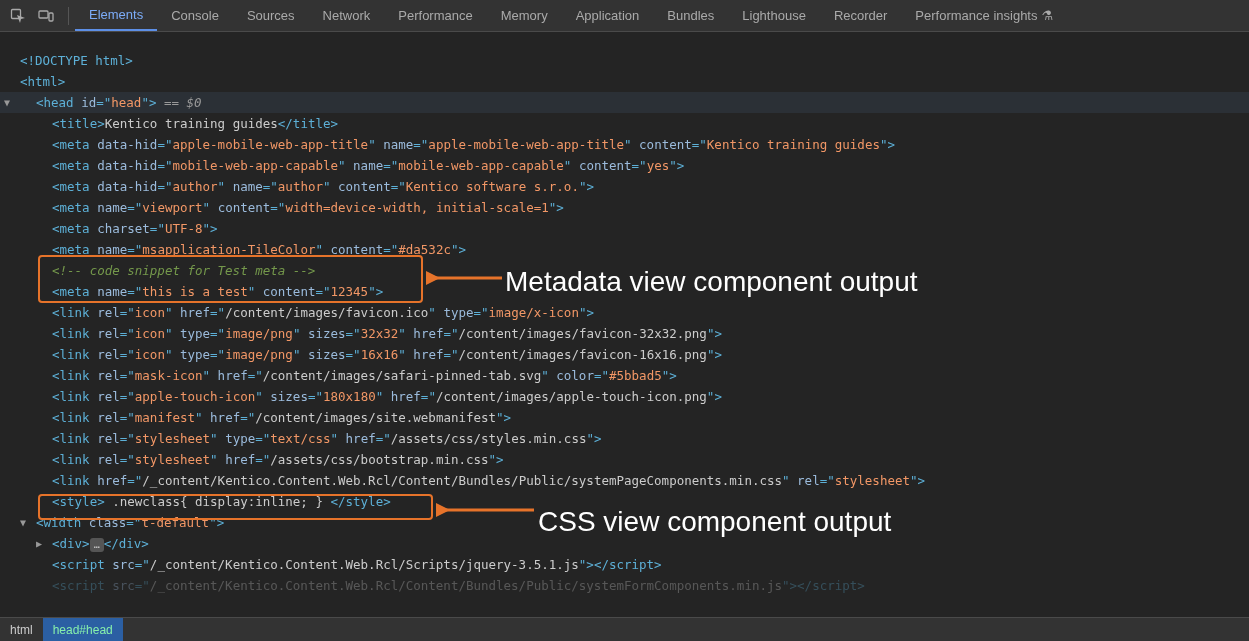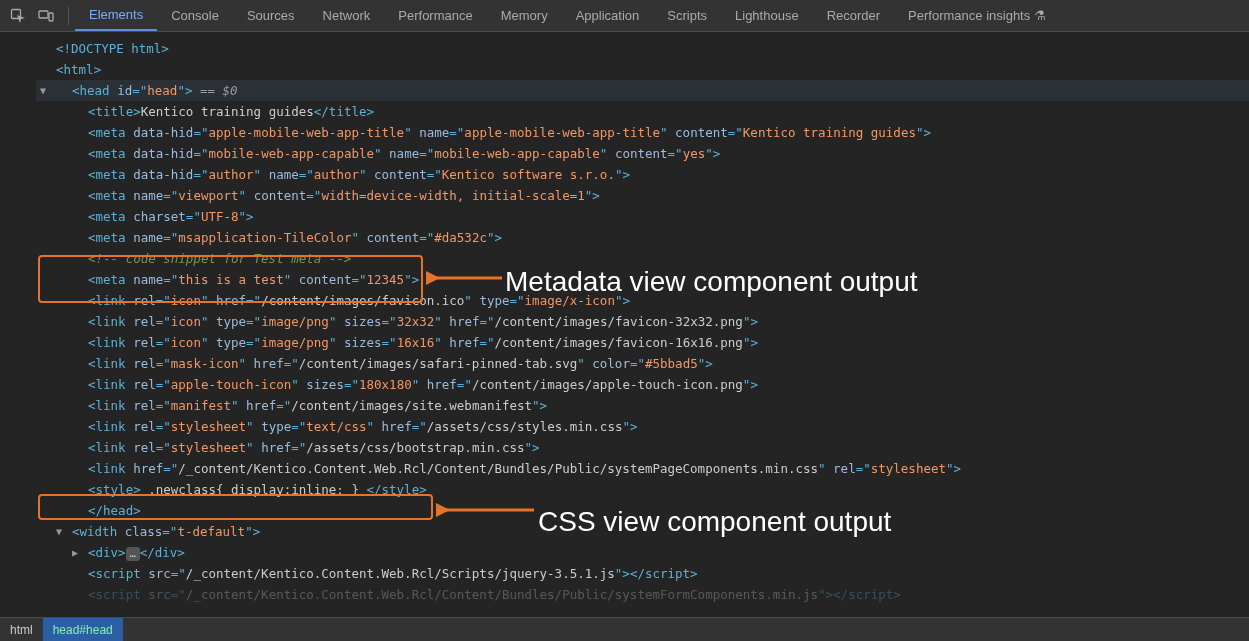--- a/index.html
+++ b/index.html
@@ -53,24 +53,23 @@
 }
 .tab.active {
   color: #7cacf8;
   border-bottom: 2px solid #5d8fe6;
 }
 .tab.lh { position: relative; }
 .beaker { margin-left: 4px; }
 .main {
   height: 580px;
   overflow: auto;
-  padding: 6px 0;
+  padding: 18px 0;
   font-size: 12.5px;
   line-height: 21px;
-  margin-left: 36px;
 }
 .code-line {
   white-space: pre;
   padding-left: 20px;
   position: relative;
 }
 .ind1 { padding-left: 36px; }
 .ind2 { padding-left: 52px; }
 .arrow {
   position: absolute;
@@ -159,21 +158,21 @@
   </div>
   <div class="tool-sep"></div>
   <div class="tabs">
     <div class="tab active">Elements</div>
     <div class="tab">Console</div>
     <div class="tab">Sources</div>
     <div class="tab">Network</div>
     <div class="tab">Performance</div>
     <div class="tab">Memory</div>
     <div class="tab">Application</div>
-    <div class="tab">Scripts</div>
+    <div class="tab">Bundles</div>
     <div class="tab">Lighthouse</div>
     <div class="tab">Recorder</div>
     <div class="tab lh">
         <span>Performance insights</span>
         <span class="beaker">⚗</span>
       </div>
   </div>
 </div>
 
 <div class="main">
@@ -192,21 +191,20 @@
 <div class="code-line ind2"><span class="p">&lt;</span><span class="tn">link</span> <span class="an">rel</span><span class="p">="</span><span class="av">icon</span><span class="p">"</span> <span class="an">href</span><span class="p">="</span><span class="av lk">/content/images/favicon.ico</span><span class="p">"</span> <span class="an">type</span><span class="p">="</span><span class="av">image/x-icon</span><span class="p">"&gt;</span></div>
 <div class="code-line ind2"><span class="p">&lt;</span><span class="tn">link</span> <span class="an">rel</span><span class="p">="</span><span class="av">icon</span><span class="p">"</span> <span class="an">type</span><span class="p">="</span><span class="av">image/png</span><span class="p">"</span> <span class="an">sizes</span><span class="p">="</span><span class="av">32x32</span><span class="p">"</span> <span class="an">href</span><span class="p">="</span><span class="av lk">/content/images/favicon-32x32.png</span><span class="p">"&gt;</span></div>
 <div class="code-line ind2"><span class="p">&lt;</span><span class="tn">link</span> <span class="an">rel</span><span class="p">="</span><span class="av">icon</span><span class="p">"</span> <span class="an">type</span><span class="p">="</span><span class="av">image/png</span><span class="p">"</span> <span class="an">sizes</span><span class="p">="</span><span class="av">16x16</span><span class="p">"</span> <span class="an">href</span><span class="p">="</span><span class="av lk">/content/images/favicon-16x16.png</span><span class="p">"&gt;</span></div>
 <div class="code-line ind2"><span class="p">&lt;</span><span class="tn">link</span> <span class="an">rel</span><span class="p">="</span><span class="av">mask-icon</span><span class="p">"</span> <span class="an">href</span><span class="p">="</span><span class="av lk">/content/images/safari-pinned-tab.svg</span><span class="p">"</span> <span class="an">color</span><span class="p">="</span><span class="av">#5bbad5</span><span class="p">"&gt;</span></div>
 <div class="code-line ind2"><span class="p">&lt;</span><span class="tn">link</span> <span class="an">rel</span><span class="p">="</span><span class="av">apple-touch-icon</span><span class="p">"</span> <span class="an">sizes</span><span class="p">="</span><span class="av">180x180</span><span class="p">"</span> <span class="an">href</span><span class="p">="</span><span class="av lk">/content/images/apple-touch-icon.png</span><span class="p">"&gt;</span></div>
 <div class="code-line ind2"><span class="p">&lt;</span><span class="tn">link</span> <span class="an">rel</span><span class="p">="</span><span class="av">manifest</span><span class="p">"</span> <span class="an">href</span><span class="p">="</span><span class="av lk">/content/images/site.webmanifest</span><span class="p">"&gt;</span></div>
 <div class="code-line ind2"><span class="p">&lt;</span><span class="tn">link</span> <span class="an">rel</span><span class="p">="</span><span class="av">stylesheet</span><span class="p">"</span> <span class="an">type</span><span class="p">="</span><span class="av">text/css</span><span class="p">"</span> <span class="an">href</span><span class="p">="</span><span class="av lk">/assets/css/styles.min.css</span><span class="p">"&gt;</span></div>
 <div class="code-line ind2"><span class="p">&lt;</span><span class="tn">link</span> <span class="an">rel</span><span class="p">="</span><span class="av">stylesheet</span><span class="p">"</span> <span class="an">href</span><span class="p">="</span><span class="av lk">/assets/css/bootstrap.min.css</span><span class="p">"&gt;</span></div>
 <div class="code-line ind2"><span class="p">&lt;</span><span class="tn">link</span> <span class="an">href</span><span class="p">="</span><span class="av lk">/_content/Kentico.Content.Web.Rcl/Content/Bundles/Public/systemPageComponents.min.css</span><span class="p">"</span> <span class="an">rel</span><span class="p">="</span><span class="av">stylesheet</span><span class="p">"&gt;</span></div>
 <div class="code-line ind2"><span class="p">&lt;</span><span class="tn">style</span><span class="p">&gt;</span><span class="tx"> .newclass{ display:inline; } </span><span class="p">&lt;/</span><span class="tn">style</span><span class="p">&gt;</span></div>
-<div class="code-line ind2"><span class="p">&lt;/</span><span class="tn">head</span><span class="p">&gt;</span></div>
 <div class="code-line ind1"><span class="arrow a2">▼</span><span class="p">&lt;</span><span class="tn">width</span> <span class="an">class</span><span class="p">="</span><span class="av">t-default</span><span class="p">"&gt;</span></div>
 <div class="code-line ind2"><span class="arrow a3">▶</span><span class="p">&lt;</span><span class="tn">div</span><span class="p">&gt;</span><span class="ellip">…</span><span class="p">&lt;/</span><span class="tn">div</span><span class="p">&gt;</span></div>
 <div class="code-line ind2"><span class="p">&lt;</span><span class="tn">script</span> <span class="an">src</span><span class="p">="</span><span class="av lk">/_content/Kentico.Content.Web.Rcl/Scripts/jquery-3.5.1.js</span><span class="p">"&gt;&lt;/</span><span class="tn">script</span><span class="p">&gt;</span></div>
 <div class="code-line ind2" style="opacity:0.3"><span class="p">&lt;</span><span class="tn">script</span> <span class="an">src</span><span class="p">="</span><span class="av lk">/_content/Kentico.Content.Web.Rcl/Content/Bundles/Public/systemFormComponents.min.js</span><span class="p">"&gt;&lt;/</span><span class="tn">script</span><span class="p">&gt;</span></div>
 </div>
 
 <div class="hl-box hl1"></div>
 <div class="hl-box hl2"></div>
 
 <svg class="arrow-svg" style="top:268px;left:426px" width="78" height="20">

